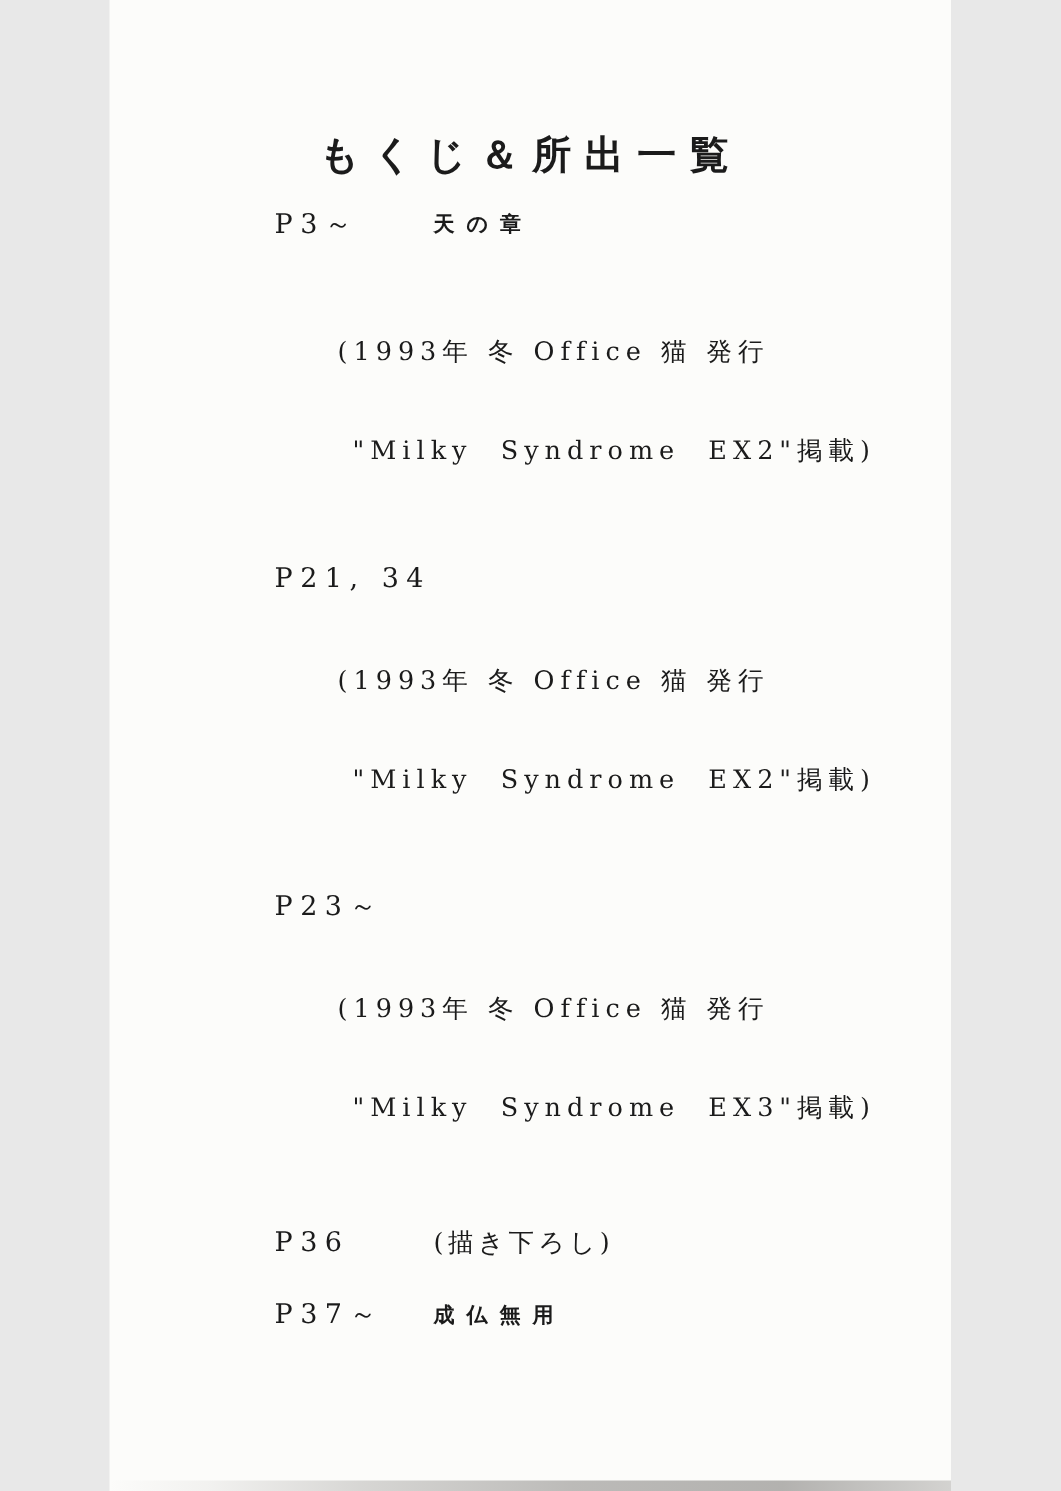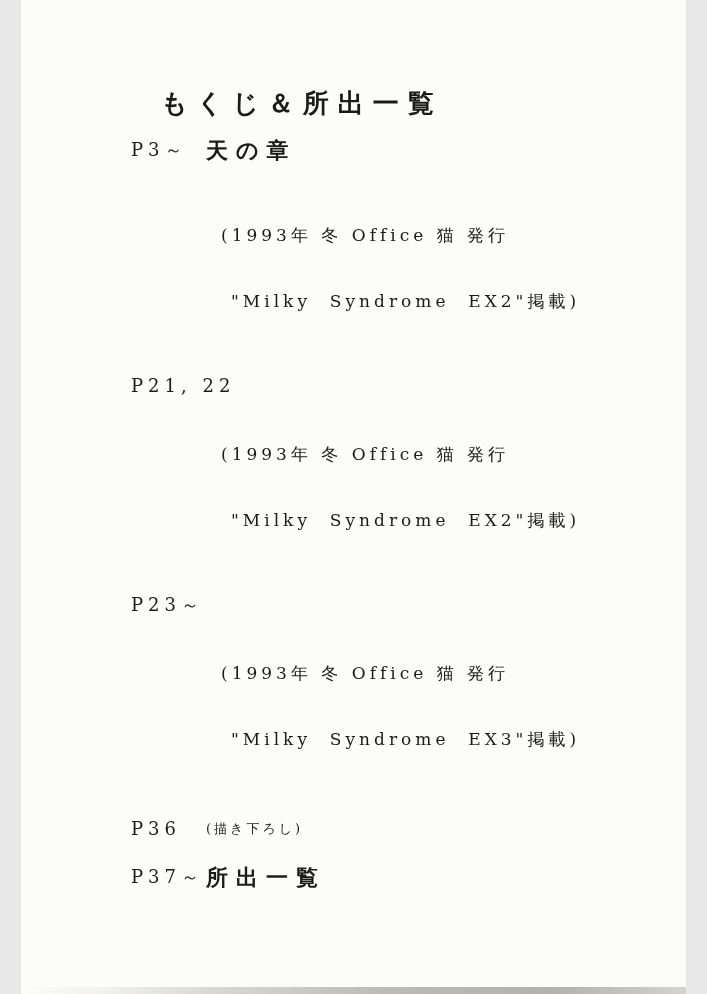--- a/index.html
+++ b/index.html
@@ -2,21 +2,21 @@
 <html><head>
 <meta charset="utf-8">
 <style>
   html, body { margin: 0; padding: 0; }
   body {
     background: #e8e8e8;
     font-family: "DejaVu Serif", "Liberation Serif", serif;
   }
   .page {
     position: relative;
-    width: 665px;
+    width: 561px;
     height: 994px;
     margin: 0 auto;
     background: #fcfcfa;
     color: #1b1b1b;
     overflow: hidden;
   }
   .content {
     padding: 86px 20px 0 110px;
   }
   .header {
@@ -27,41 +27,42 @@
     white-space: pre;
   }
   .entry {
     margin-bottom: 17px;
   }
   .row {
     display: flex;
     align-items: flex-start;
     line-height: 26px;
     white-space: pre;
+    gap: 31px;
   }
   .pages {
     min-width: 75px;
     font-size: 18px;
     letter-spacing: 5px;
     white-space: pre;
   }
   .title {
-    font-size: 22px;
+    font-size: 14px;
     font-weight: bold;
     letter-spacing: 8px;
     white-space: pre;
   }
   .note {
-    font-size: 13px;
+    font-size: 17px;
     font-weight: normal;
     letter-spacing: 3px;
     white-space: pre;
   }
   .info {
-    margin-left: 90px;
+    margin-left: 42px;
     font-size: 17px;
     letter-spacing: 4px;
     line-height: 22px;
     white-space: pre;
   }
   .info .line2 {
     padding-left: 10px;
   }
   .gap-lg { margin-bottom: 22px; }
   .scan-shadow {
@@ -96,21 +97,21 @@
 
     <div class="entry">
       <div class="info">
         <div class="line1">(1993年 冬 Office 猫 発行</div>
         <div class="line2">"Milky  Syndrome  EX2"掲載)</div>
       </div>
     </div>
 
     <div class="entry">
       <div class="row">
-        <span class="pages">P21, 22</span>
+        <span class="pages">P21, 34</span>
       </div>
       <div class="info">
         <div class="line1">(1993年 冬 Office 猫 発行</div>
         <div class="line2">"Milky  Syndrome  EX2"掲載)</div>
       </div>
     </div>
 
     <div class="entry gap-lg">
       <div class="row">
         <span class="pages">P23～</span>
@@ -125,21 +126,21 @@
     <div class="entry gap-lg">
       <div class="row">
         <span class="pages">P36</span>
         <span class="note">(描き下ろし)</span>
       </div>
     </div>
 
     <div class="entry">
       <div class="row">
         <span class="pages">P37～</span>
-        <span class="title">所出一覧</span>
+        <span class="title">成仏無用</span>
       </div>
       <div class="info">
         
         
       </div>
     </div>
 
   </div>
 
   <div class="scan-shadow"></div>

